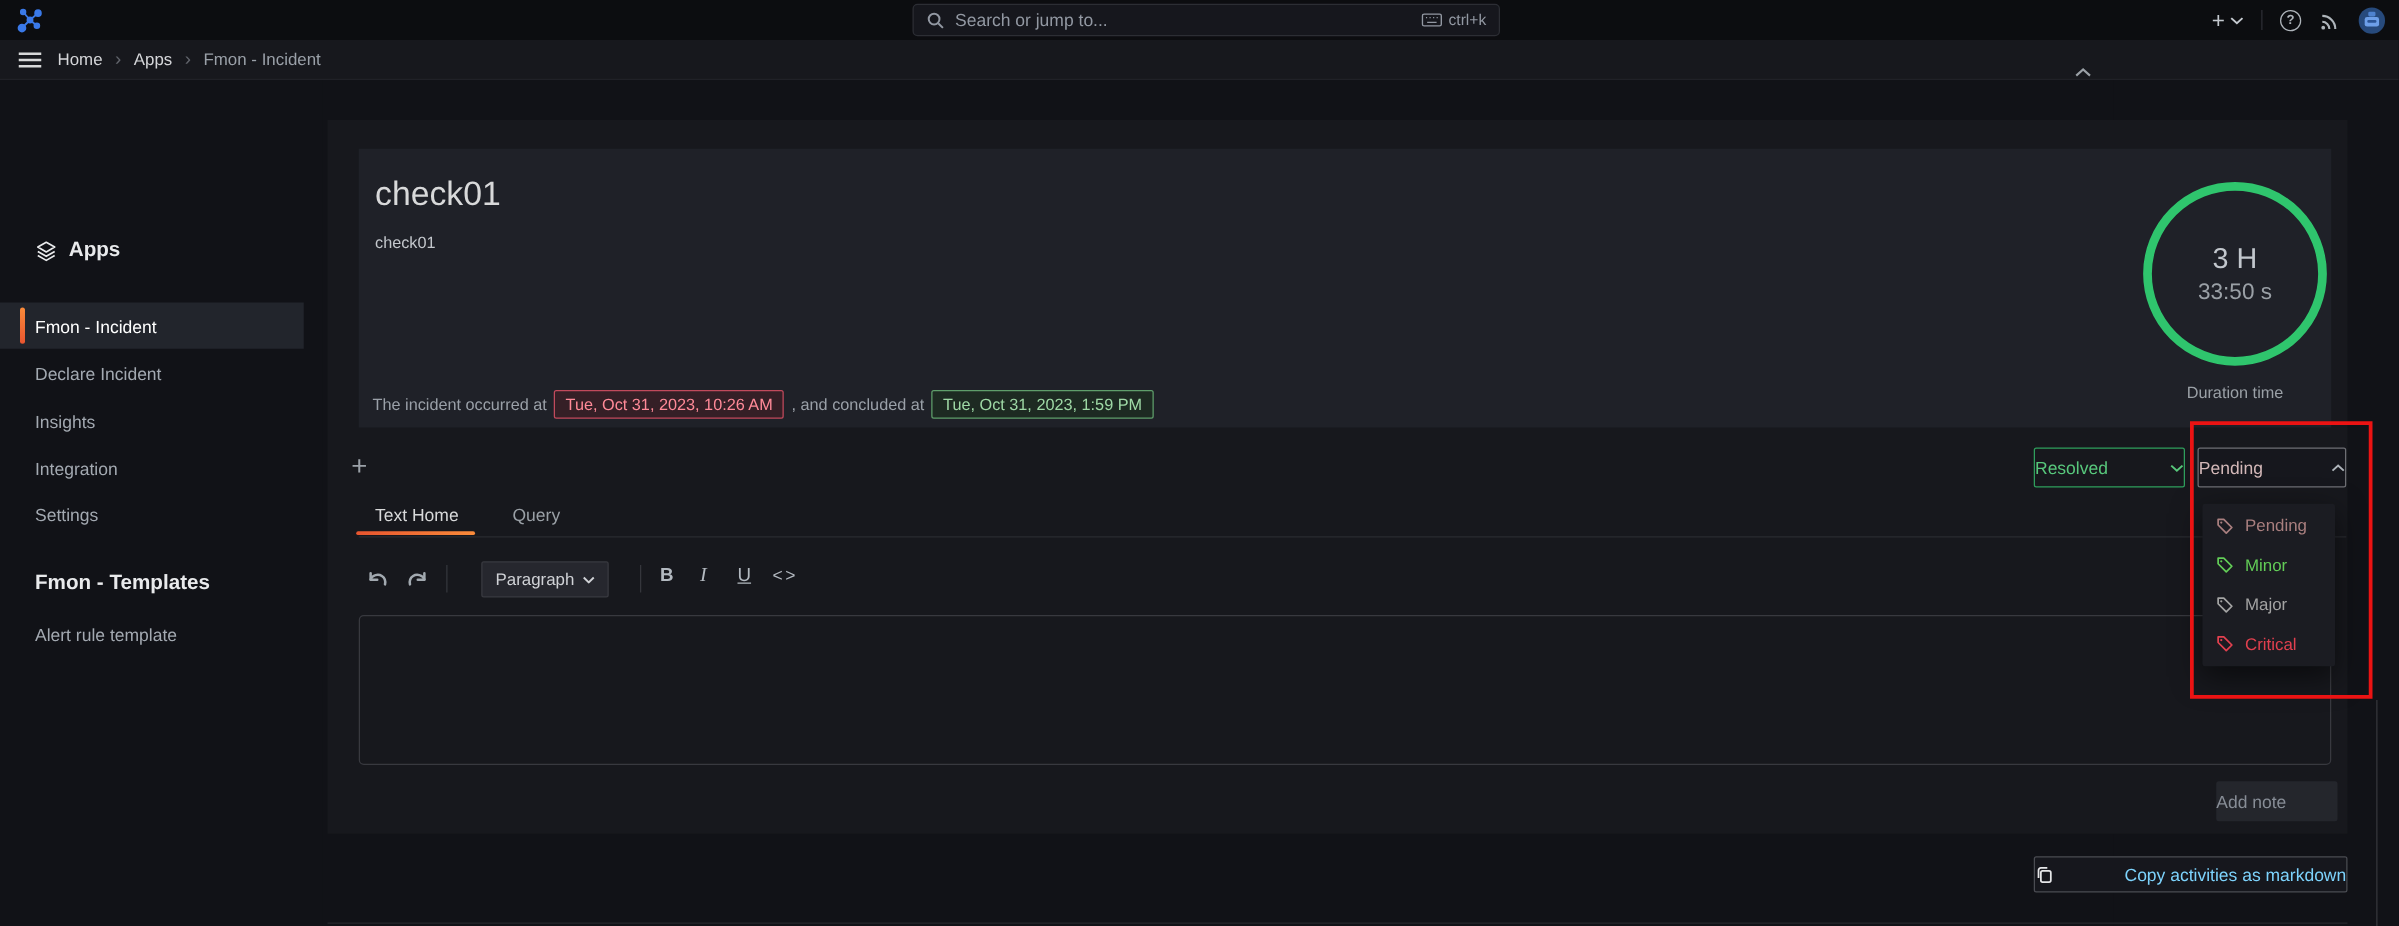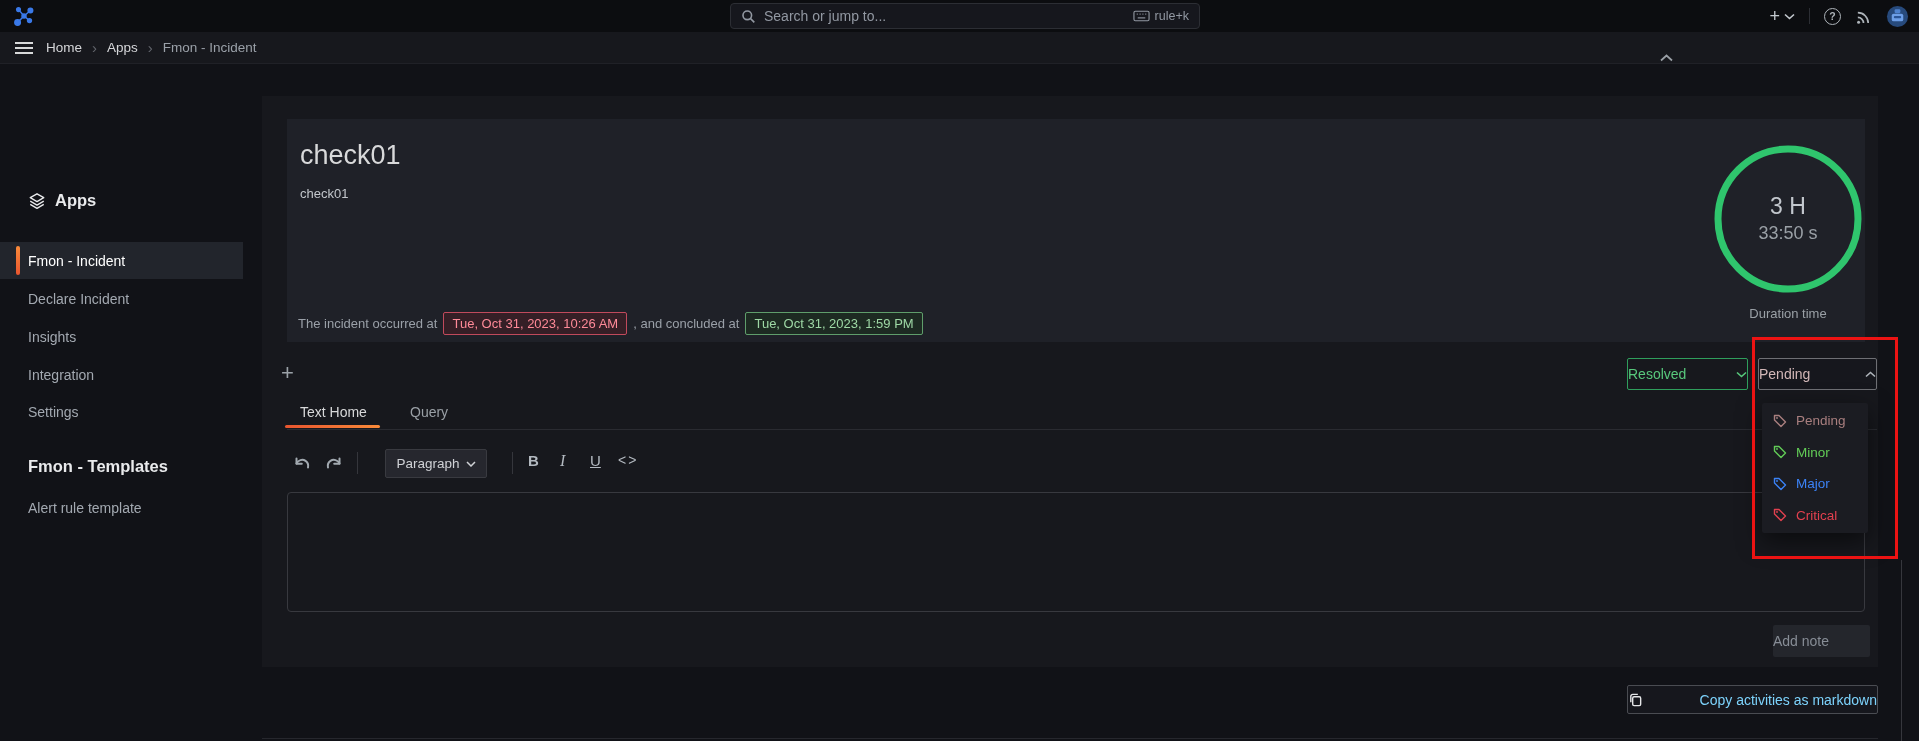--- a/index.html
+++ b/index.html
@@ -69,21 +69,21 @@
   #pending-btn  { left:1758px; top:358px; width:119px; background:#16171d;
                   border:1px solid #6e6f74; color:#d3b8b8; }
 
   
   #severity-menu { left:1762px; top:403px; width:106px; background:#1b1c22; border-radius:2px;
                    box-shadow:0 8px 24px rgba(0,0,0,.55); padding:2px 0; z-index:5; }
   .menu-item { height:31.5px; display:flex; align-items:center; gap:9px; padding-left:11px;
                font-size:13.5px; cursor:pointer; }
   .sev-pending  { color:#a97f7f; }
   .sev-minor    { color:#62cc57; }
-  .sev-major    { color:#3b82f6; }
+  .sev-major    { color:#a3a3a3; }
   .sev-critical { color:#e2404f; }
 
   #red-annotation { left:1752px; top:337px; width:146px; height:222px;
                     border:3px solid #ec1313; z-index:6; pointer-events:none; }
 
   
   #tab-textnote { left:300px; top:404px; font-size:14px; color:#d8d9da; cursor:pointer; }
   #tab-query    { left:410px; top:404px; font-size:14px; color:#9aa0a6; cursor:pointer; }
   #tab-underline { left:285px; top:425px; width:95px; height:3px; border-radius:2px;
                    background:linear-gradient(90deg,#e8552f,#fa8b3a); }
@@ -147,21 +147,21 @@
         <span>
           <svg width="17" height="12" viewBox="0 0 18 12" fill="none" stroke="#9298a2" stroke-width="1.2">
             <rect x="1" y="1" width="16" height="10" rx="1.5"></rect>
             <line x1="4" y1="4" x2="5" y2="4"></line>
               <line x1="7" y1="4" x2="8" y2="4"></line>
               <line x1="10" y1="4" x2="11" y2="4"></line>
               <line x1="13" y1="4" x2="14" y2="4"></line>
             <line x1="5" y1="8" x2="13" y2="8"></line>
           </svg>
         </span>
-        <span>rule+k</span>
+        <span>ctrl+k</span>
       </span>
     </div>
 
     <div id="topright" class="abs">
       <span style="display:flex;align-items:center;gap:4px;">
         <span class="plus-glyph">+</span>
         <svg width="11" height="7" viewBox="0 0 11 7" fill="none" stroke="#c4c9cf" stroke-width="1.6">
           <polyline points="1,1.5 5.5,5.5 10,1.5"></polyline>
         </svg>
       </span>

